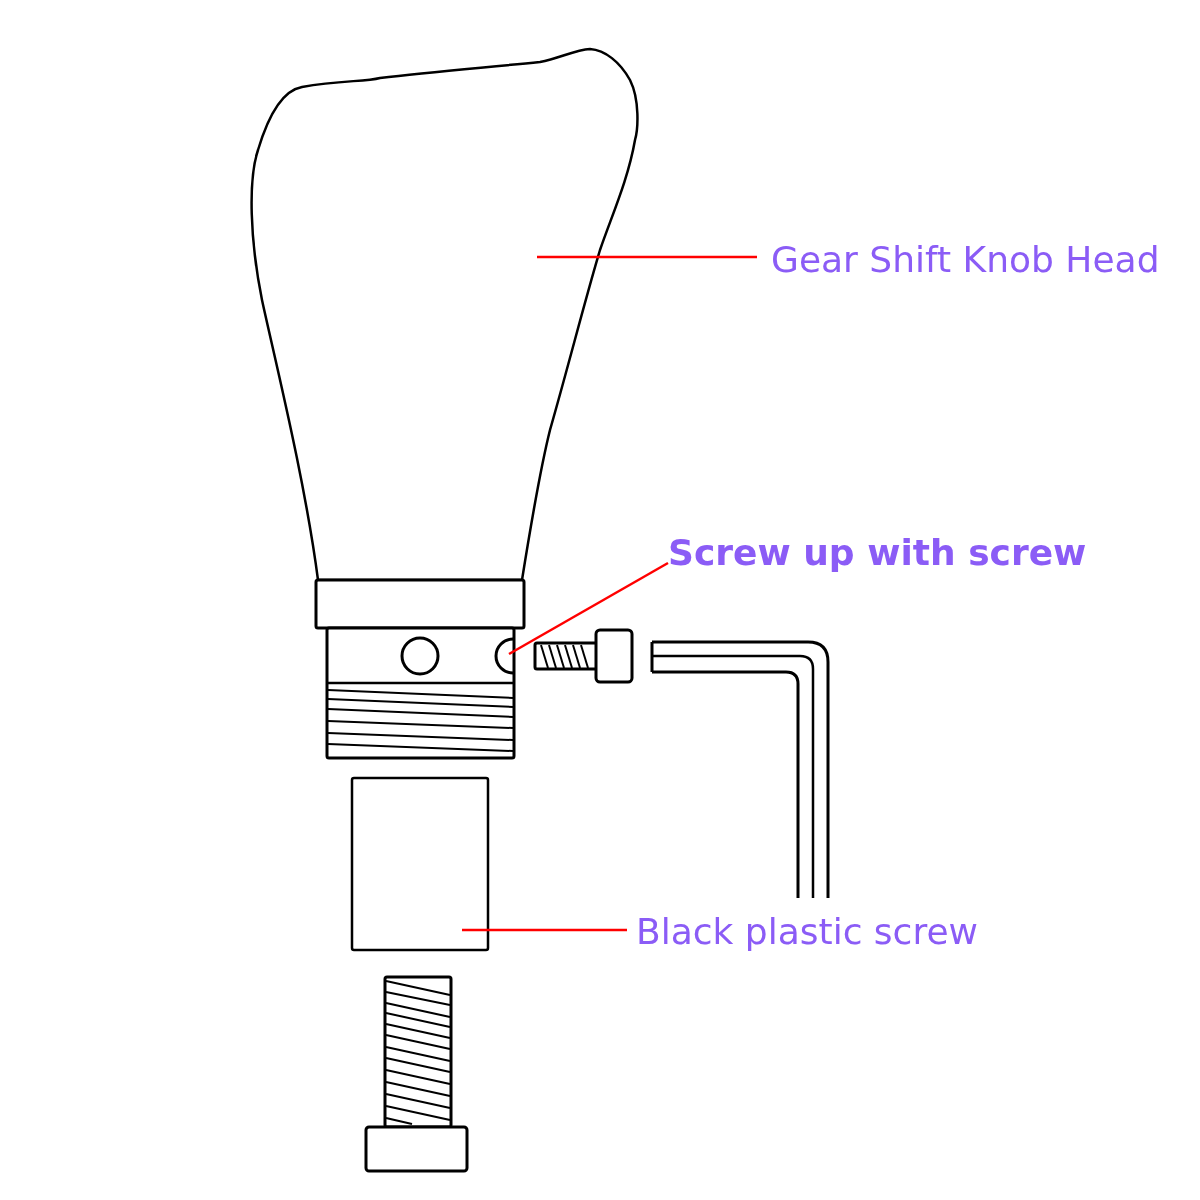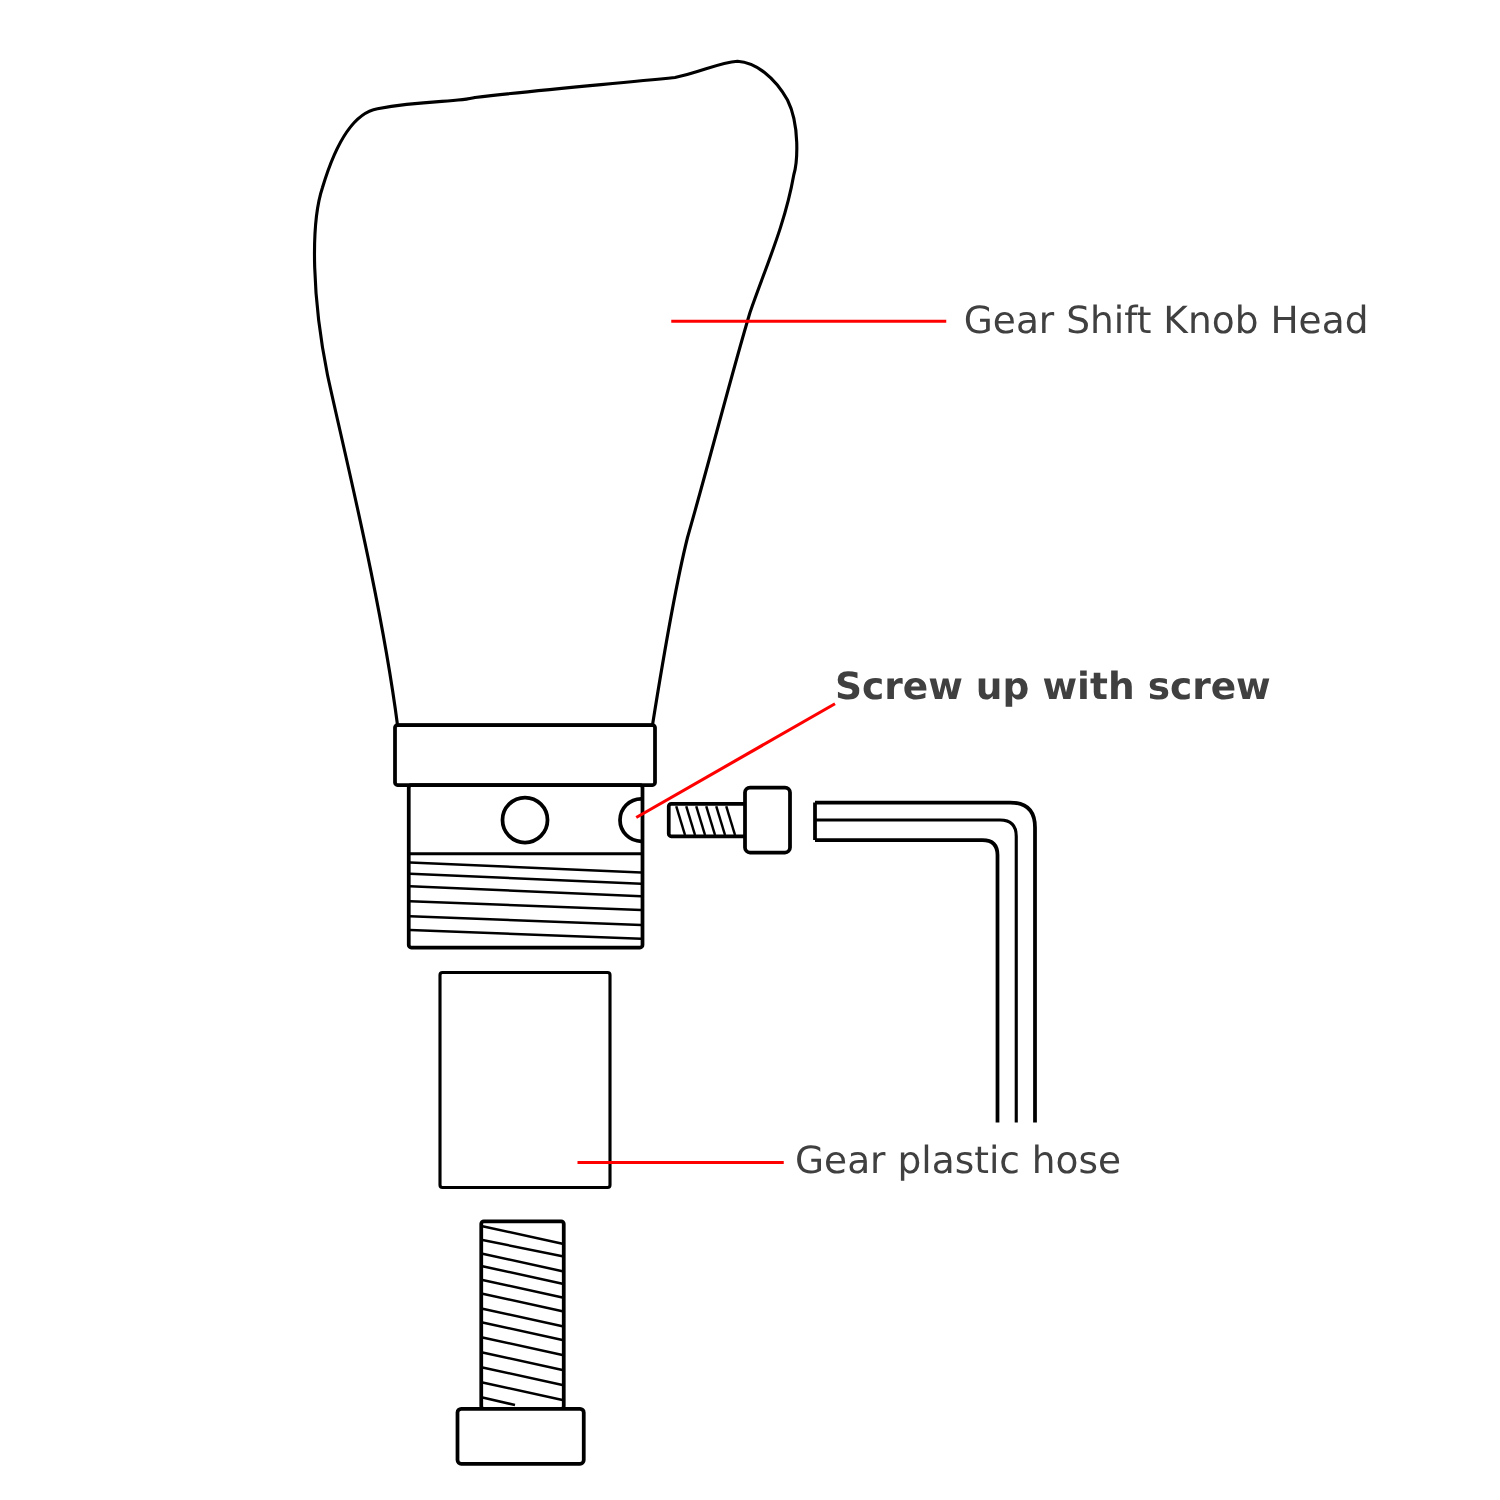--- a/index.html
+++ b/index.html
@@ -1,22 +1,22 @@
 <!DOCTYPE html>
 <html><head>
   <meta charset="utf-8">
   <style>
     html, body { margin: 0; padding: 0; background: #ffffff; }
     body { width: 1200px; height: 1200px; position: relative; overflow: hidden; }
     svg { position: absolute; left: 0; top: 0; }
     .label {
       position: absolute;
       font-family: "DejaVu Sans", sans-serif;
-      font-size: 30px;
-      color: #404040;
+      font-size: 36px;
+      color: #8b5cf6;
       white-space: nowrap;
       line-height: 1;
     }
   </style>
 </head>
 <body>
 
 <svg width="1200" height="1200" viewBox="0 0 1200 1200">
 
   <path d="M 318 580
@@ -87,13 +87,13 @@
     <rect x="366" y="1127" width="101" height="44" rx="3" fill="#fff" stroke="#000" stroke-width="3"></rect>
   </g>
 
   <line x1="537" y1="257" x2="757" y2="257" stroke="#ff0000" stroke-width="2.5"></line>
   <line x1="668" y1="563" x2="509" y2="654" stroke="#ff0000" stroke-width="2.5"></line>
   <line x1="462" y1="930" x2="627" y2="930" stroke="#ff0000" stroke-width="2.5"></line>
 </svg>
 
 <div class="label" style="left:771px; top:242px;">Gear Shift Knob Head</div>
 <div class="label" style="left:668px; top:535px;font-weight:bold;">Screw up with screw</div>
-<div class="label" style="left:636px; top:914px;">Gear plastic hose</div>
+<div class="label" style="left:636px; top:914px;">Black plastic screw</div>
 
 </body></html>

